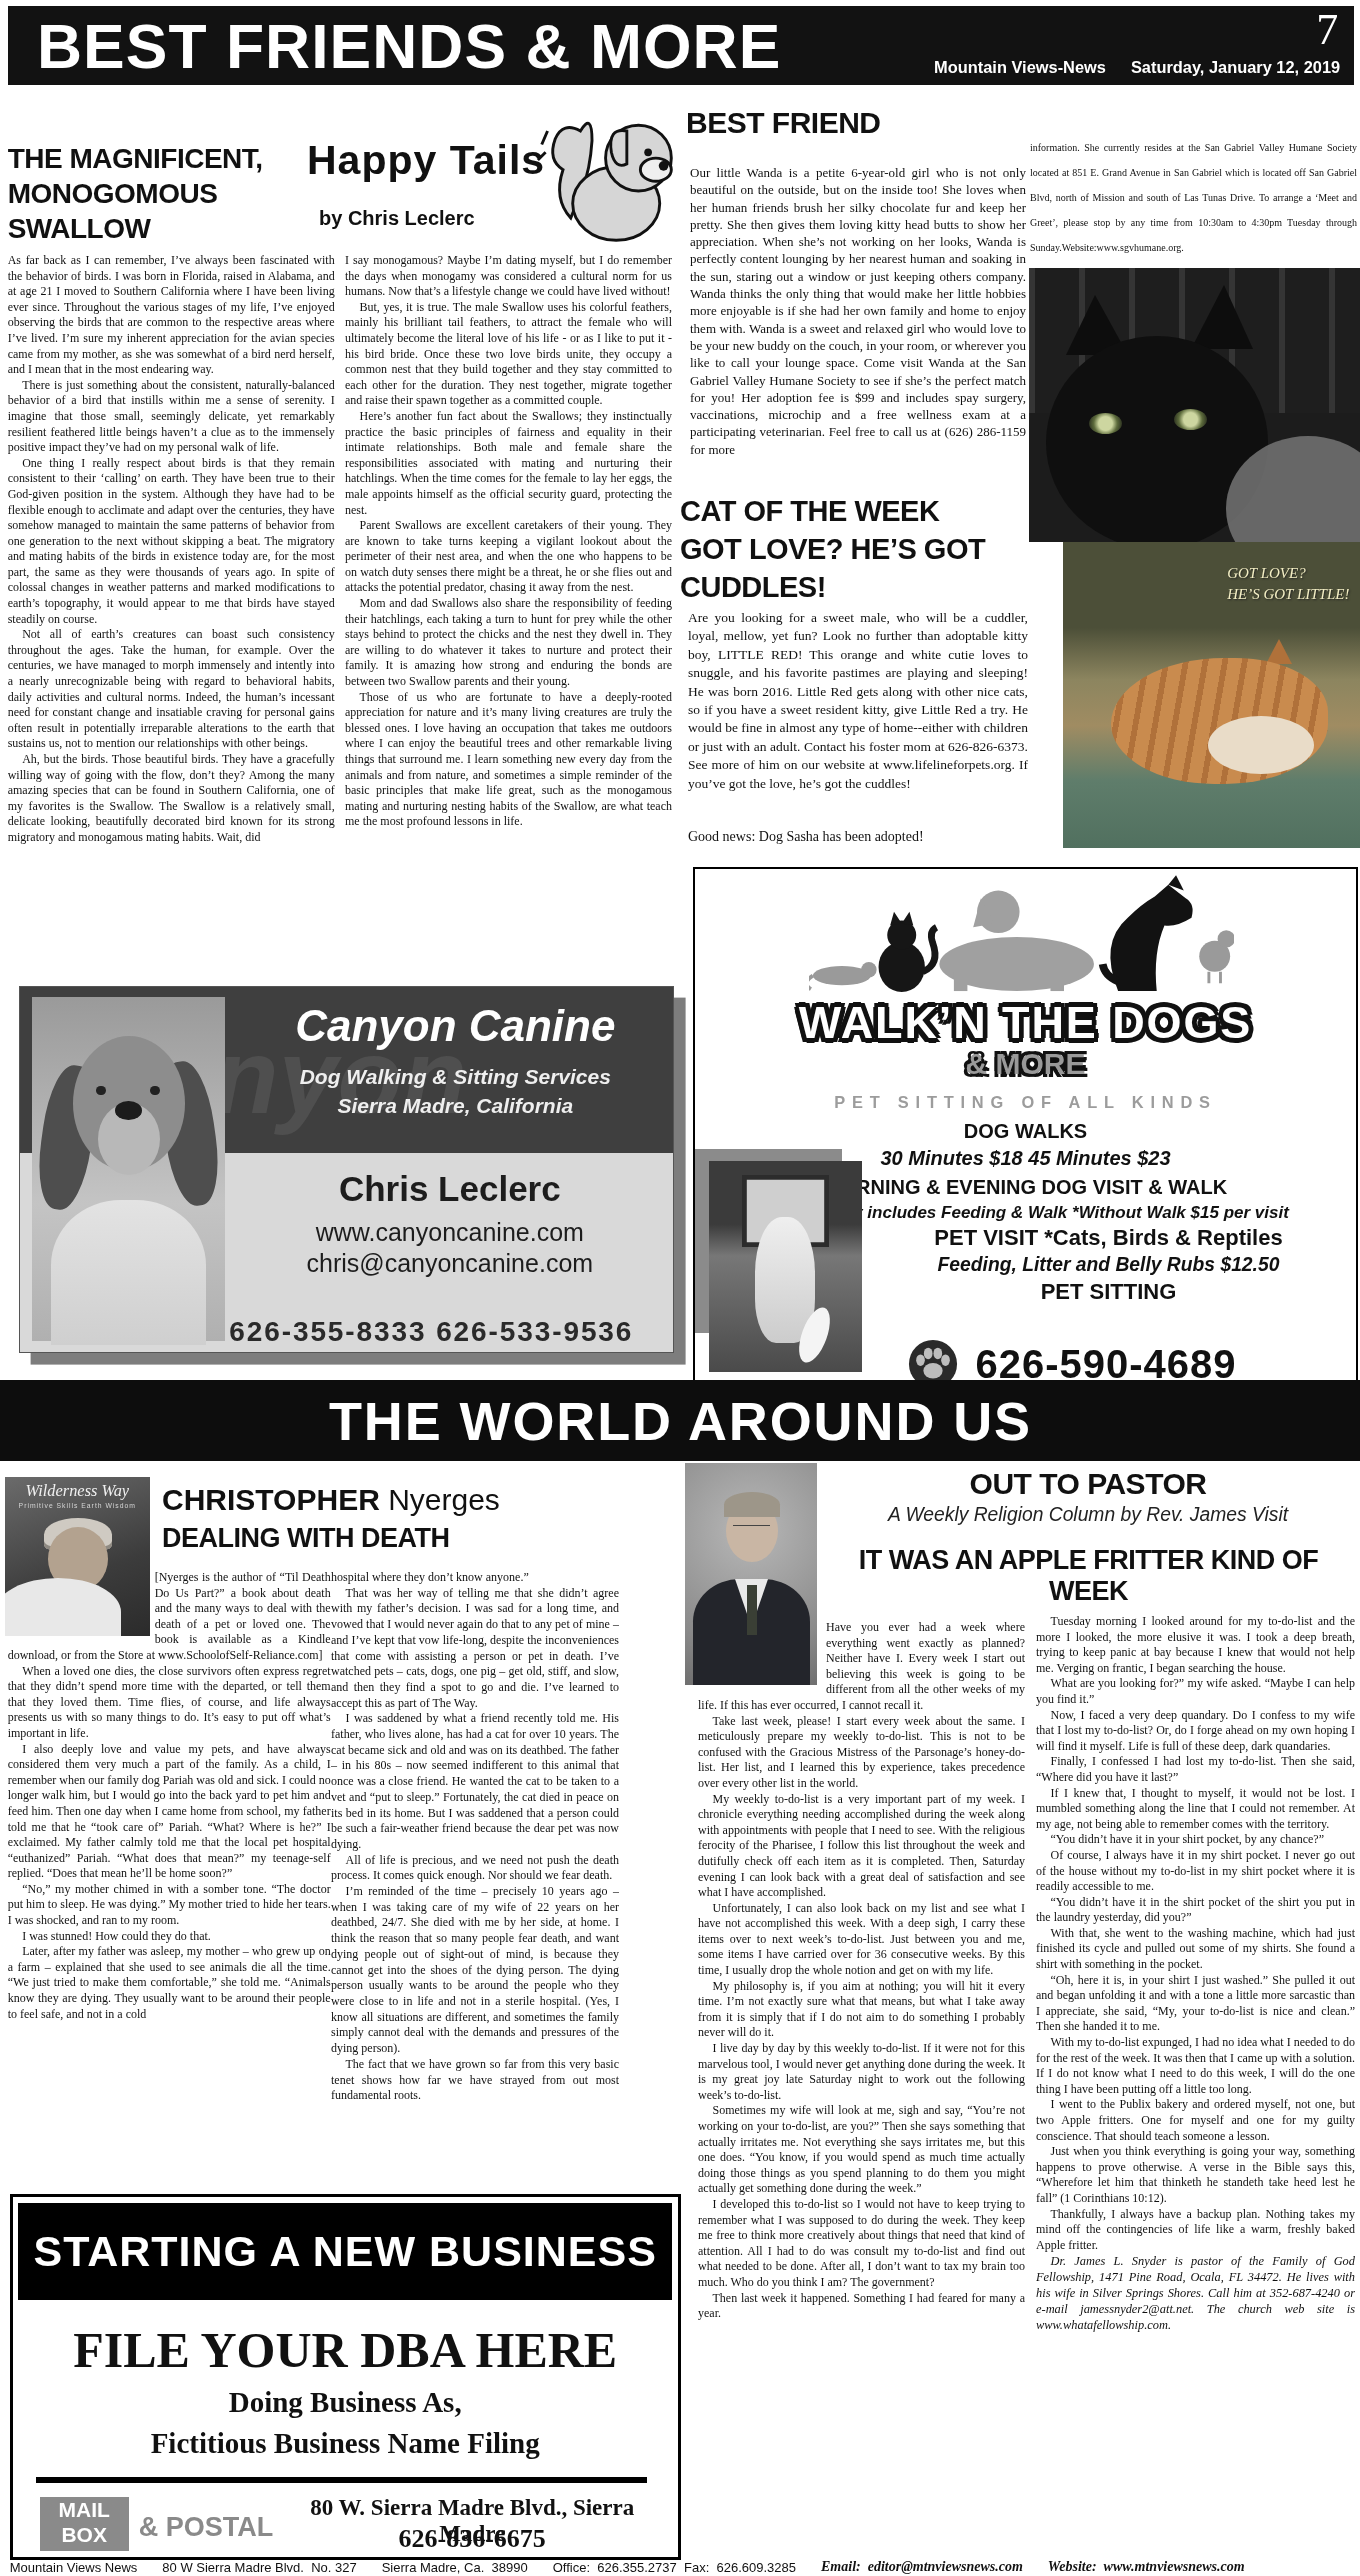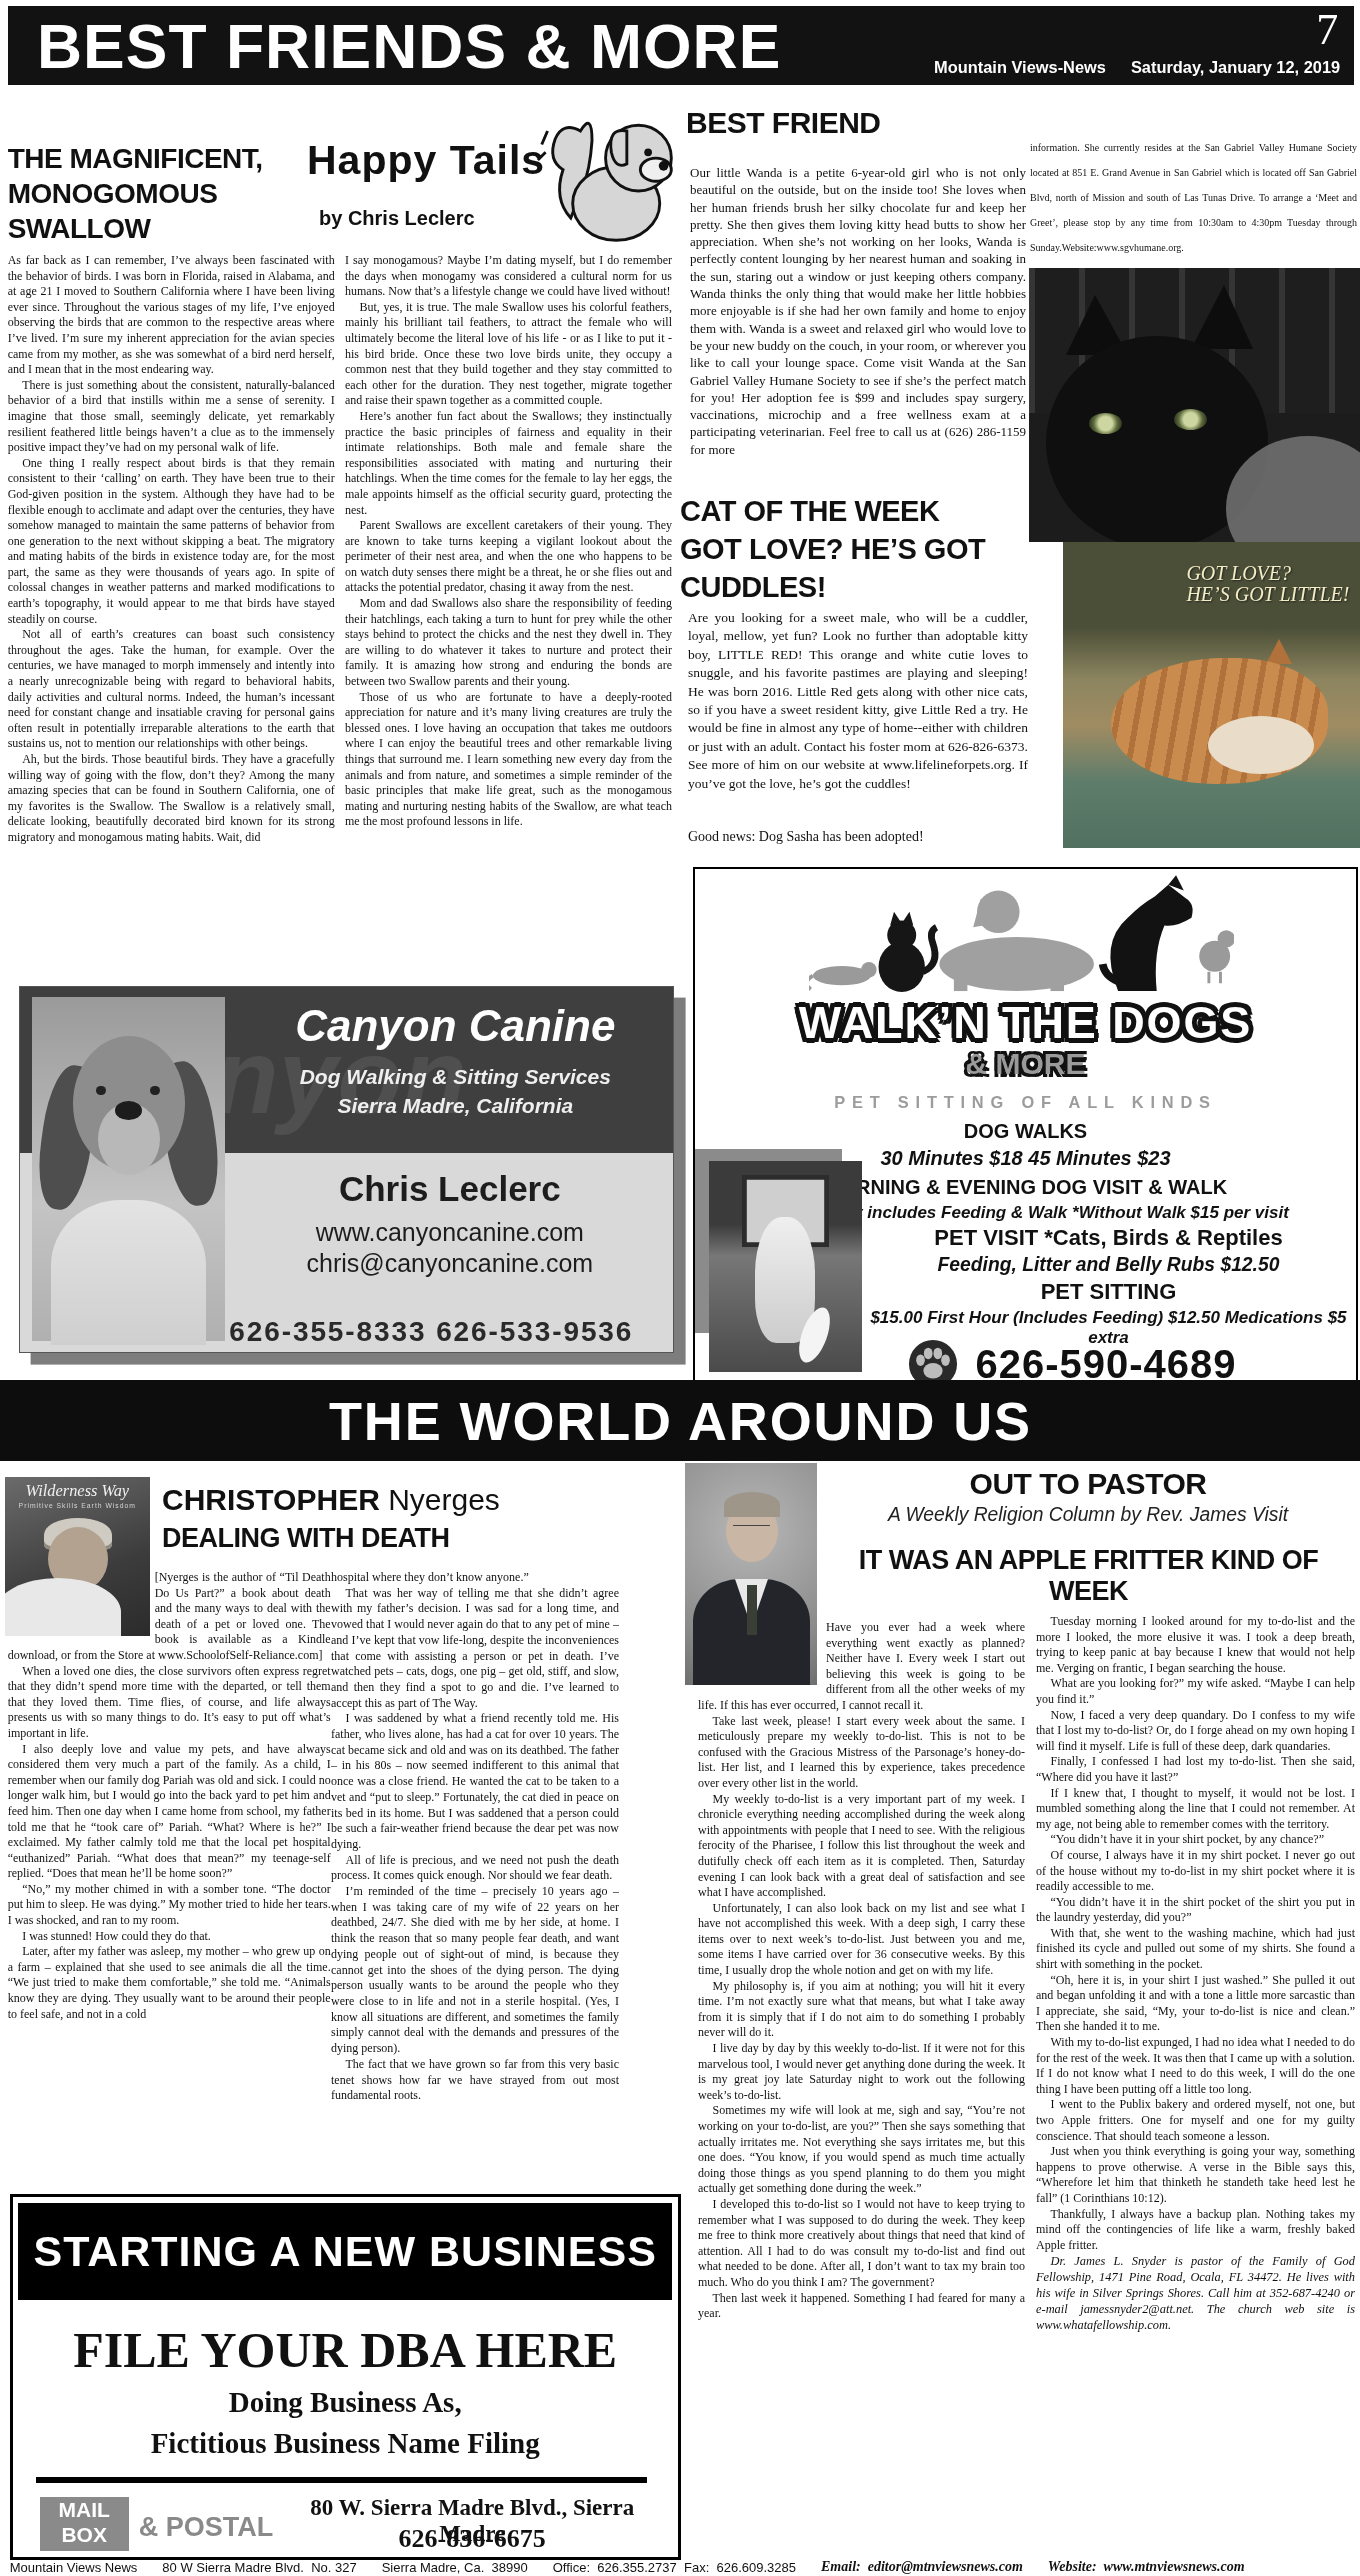--- a/index.html
+++ b/index.html
@@ -49,21 +49,21 @@
   .w-ear.l{left:37px;top:27px;border-width:0 33px 60px 29px;border-color:transparent transparent #0d0d0d transparent;}
   .w-ear.r{left:162px;top:17.4px;border-width:0 29px 64px 33px;border-color:transparent transparent #0d0d0d transparent;}
   .w-head{position:absolute;left:17.4px;top:68px;width:222px;height:213px;border-radius:50%;background:#0f0f0f;}
   .w-eye{position:absolute;width:33px;height:21px;border-radius:50%;background:radial-gradient(circle at 50% 50%,#cdd6a0 0 35%,#5d6b3c 60%,#111 100%);}
   .w-eye.l{left:60px;top:145px;} .w-eye.r{left:145px;top:141px;}
   .w-chest{position:absolute;right:-29px;bottom:-39px;width:164px;height:145px;border-radius:50%;background:#7a7a7a;opacity:.8;}
 
   .cuddles-photo{left:1063px;top:542px;width:298px;height:306px;
     background:linear-gradient(180deg,#4c4f38 0 28%,#8c855f 45%,#a08c62 60%,#5f7d6b 78%,#51705f 100%);}
   .cud-text{position:absolute;right:11.6px;top:21px;text-align:left;font-style:italic;
-    font-family:"Liberation Serif",serif;font-size:20px;line-height:21px;color:#f3eec4;
+    font-family:"Liberation Serif",serif;font-size:15px;line-height:21px;color:#f3eec4;
     text-shadow:1px 1px 1.9px #222;}
   .cud-cat{position:absolute;left:48px;top:116px;width:217px;height:126px;border-radius:55% 45% 50% 50%;
     background:repeating-linear-gradient(100deg,#c98b4e 0 13.5px,#b0713a 13.5px 19.3px);}
   .cud-cat-ear{position:absolute;left:203px;top:97px;width:0;height:0;border-style:solid;
     border-width:0 13.5px 25px 13.5px;border-color:transparent transparent #b0713a transparent;}
   .cud-chest{position:absolute;left:145px;top:174px;width:106px;height:58px;border-radius:50%;background:#e9dcc8;}
 
   .wilderness{left:4.8px;top:1477px;width:145px;height:159px;background:linear-gradient(160deg,#6b6b6b,#3c3c3c 60%,#2b2b2b);}
   .wild-title{position:absolute;left:0;top:3.9px;width:100%;text-align:center;font-style:italic;
     font-family:"Liberation Serif",serif;font-size:16.4px;color:#f0f0f0;}
@@ -342,21 +342,20 @@
     <div class="walk-visit20">$20 Per Visit includes Feeding &amp; Walk        *Without Walk $15 per visit</div>
     <div class="walk-shadow"></div>
     <div class="walk-photo">
       <div class="wp-window"></div>
       <div class="wp-dog"></div>
       <div class="wp-tail"></div>
     </div>
     <div class="walk-petvisit">PET VISIT  *Cats, Birds &amp; Reptiles</div>
     <div class="walk-feeding">Feeding, Litter and Belly Rubs   $12.50</div>
     <div class="walk-petsit2">PET SITTING</div>
-    <div class="walk-15">$15.00 First Hour (Includes Feeding)  $12.50  Medications  $5 extra</div>
     <div class="walk-phone-row">
       <svg width="50" height="50" viewBox="0 0 52 52">
         <circle cx="26" cy="26" r="25" fill="#2a2a2a"></circle>
         <ellipse cx="26" cy="33" rx="10" ry="8" fill="#bdbdbd"></ellipse>
         <ellipse cx="13" cy="22" rx="4.5" ry="6" fill="#bdbdbd"></ellipse>
         <ellipse cx="21" cy="15" rx="4.5" ry="6" fill="#bdbdbd"></ellipse>
         <ellipse cx="31" cy="15" rx="4.5" ry="6" fill="#bdbdbd"></ellipse>
         <ellipse cx="39" cy="22" rx="4.5" ry="6" fill="#bdbdbd"></ellipse>
       </svg>
       <div class="walk-phone">626-590-4689</div>

